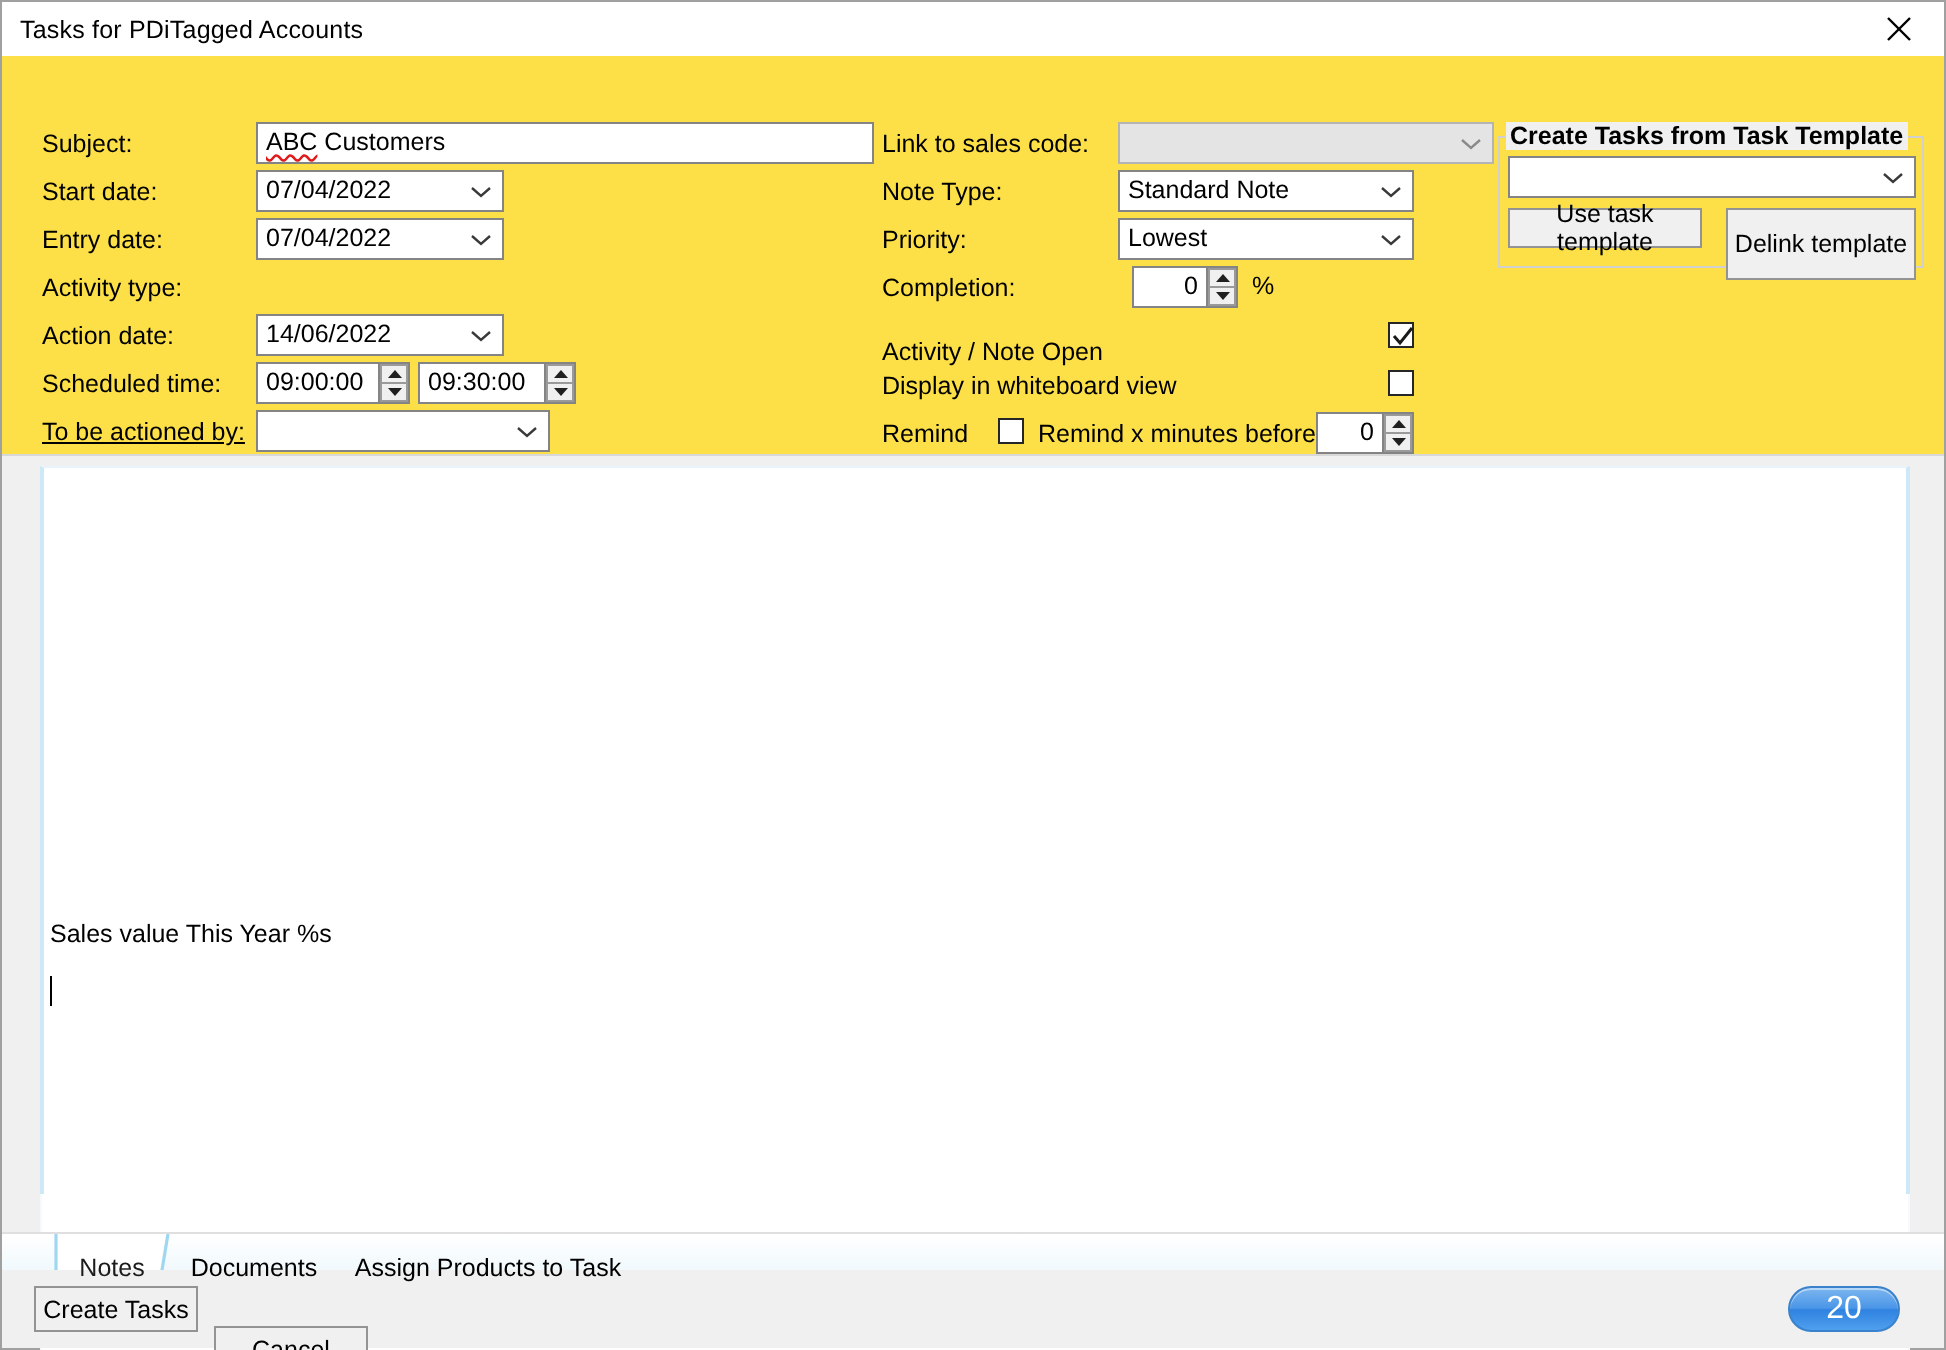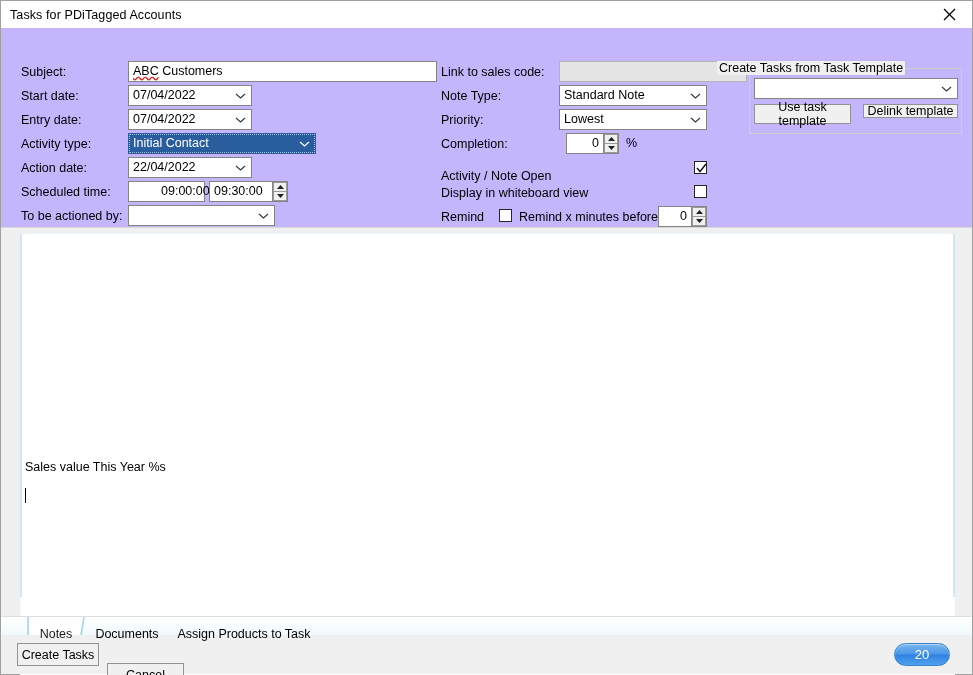--- a/index.html
+++ b/index.html
@@ -37,21 +37,21 @@
     width: 46px; height: 27px;
     display: flex; align-items: center; justify-content: center;
     cursor: pointer;
   }
   .close-btn svg { display: block; }
 
   
   .form-panel {
     position: relative;
     height: 200px; min-height: 200px;
-    background: #c4b5fd;
+    background: #fde047;
     border-bottom: 1px solid #d8d8d8;
   }
   .lbl {
     position: absolute;
     font-size: 12.5px;
     color: #000;
     white-space: nowrap;
     line-height: 16px;
   }
   
@@ -227,21 +227,21 @@
     background: #f0f0f0;
   }
   .badge {
     position: absolute;
     right: 22px; top: 8px;
     width: 56px; height: 23px;
     border-radius: 12px;
     background: linear-gradient(to bottom, #7cb6ef 0%, #4a96e8 48%, #2f82e0 52%, #4fa0ee 100%);
     border: 1px solid #3a82cc;
     color: #ffffff;
-    font-size: 13px;
+    font-size: 16px;
     display: flex; align-items: center; justify-content: center;
     box-shadow: inset 0 1px 0 rgba(255,255,255,.45);
   }
   .spell {
     text-decoration: underline wavy #e01b1b;
     text-decoration-skip-ink: none;
   }
 </style>
 </head>
 <body>
@@ -279,41 +279,33 @@
     <div class="combo" style="left:127px; top:81px; width:124px;">
       <span>07/04/2022</span>
       <span class="chev">
         <svg width="11" height="7" viewBox="0 0 11 7">
             <polyline points="1,1.5 5.5,5.5 10,1.5" fill="none" stroke="#3a3a3a" stroke-width="1.2"></polyline>
           </svg>
       </span>
     </div>
 
     <div class="lbl" style="left:20px; top:108px;">Activity type:</div>
-    <div class="combo selected" style="left:127px; top:105px; width:188px;">
-      <span>Initial Contact</span>
-      <span class="chev">
-        <svg width="11" height="7" viewBox="0 0 11 7">
-            <polyline points="1,1.5 5.5,5.5 10,1.5" fill="none" stroke="#ffffff" stroke-width="1.2"></polyline>
-          </svg>
-      </span>
-    </div>
 
     <div class="lbl" style="left:20px; top:132px;">Action date:</div>
     <div class="combo" style="left:127px; top:129px; width:124px;">
-      <span>22/04/2022</span>
+      <span>14/06/2022</span>
       <span class="chev">
         <svg width="11" height="7" viewBox="0 0 11 7">
             <polyline points="1,1.5 5.5,5.5 10,1.5" fill="none" stroke="#3a3a3a" stroke-width="1.2"></polyline>
           </svg>
       </span>
     </div>
 
     <div class="lbl" style="left:20px; top:156px;">Scheduled time:</div>
-    <div class="spin" style="left:127px; top:153px; width:77px;padding-left:28px;">
+    <div class="spin" style="left:127px; top:153px; width:77px;">
       <div class="sv">09:00:00</div>
       <div class="sbtns">
         <div class="sbtn">
             <svg width="7" height="4" viewBox="0 0 7 4">
               <polygon points="3.5,0 7,4 0,4" fill="#202020"></polygon>
             </svg>
           </div>
         <div class="sbtn">
             <svg width="7" height="4" viewBox="0 0 7 4">
               <polygon points="3.5,4 0,0 7,0" fill="#202020"></polygon>
@@ -330,21 +322,21 @@
             </svg>
           </div>
         <div class="sbtn">
             <svg width="7" height="4" viewBox="0 0 7 4">
               <polygon points="3.5,4 0,0 7,0" fill="#202020"></polygon>
             </svg>
           </div>
       </div>
     </div>
 
-    <div class="lbl" style="left:20px; top:180px;">To be actioned by:</div>
+    <div class="lbl" style="left:20px; top:180px;text-decoration:underline;">To be actioned by:</div>
     <div class="combo" style="left:127px; top:177px; width:147px;">
       <span></span>
       <span class="chev">
         <svg width="11" height="7" viewBox="0 0 11 7">
             <polyline points="1,1.5 5.5,5.5 10,1.5" fill="none" stroke="#3a3a3a" stroke-width="1.2"></polyline>
           </svg>
       </span>
     </div>
 
     <div class="lbl" style="left:20px; top:204px;">Link to branch/store:</div>
@@ -428,31 +420,31 @@
           </div>
         <div class="sbtn">
             <svg width="7" height="4" viewBox="0 0 7 4">
               <polygon points="3.5,4 0,0 7,0" fill="#202020"></polygon>
             </svg>
           </div>
       </div>
     </div>
 
     <div class="groupbox" style="left:748px; top:40px; width:213px; height:66px;"></div>
-    <div class="group-title" style="left:716px; top:33px;">Create Tasks from Task Template</div>
+    <div class="group-title" style="left:752px; top:33px;font-weight:bold;">Create Tasks from Task Template</div>
     <div class="combo" style="left:753px; top:50px; width:204px;">
       <span></span>
       <span class="chev">
         <svg width="11" height="7" viewBox="0 0 11 7">
             <polyline points="1,1.5 5.5,5.5 10,1.5" fill="none" stroke="#3a3a3a" stroke-width="1.2"></polyline>
           </svg>
       </span>
     </div>
     <button class="btn" style="left:753px; top:76px; width:97px; height:20px;">Use task template</button>
-    <button class="btn" style="left:862px; top:76px; width:95px; height:14px;">Delink template</button>
+    <button class="btn" style="left:862px; top:76px; width:95px; height:36px;">Delink template</button>
   </div>
 
   <div class="notes-wrap">
     <div class="notes-white-ext"></div>
     <div class="notes-box"></div>
     <div class="notes-text">Sales value This Year %s</div>
     <div class="caret"></div>
 
     <div class="tabstrip">
       <div class="tab active" style="left:26px; width:58px;">

